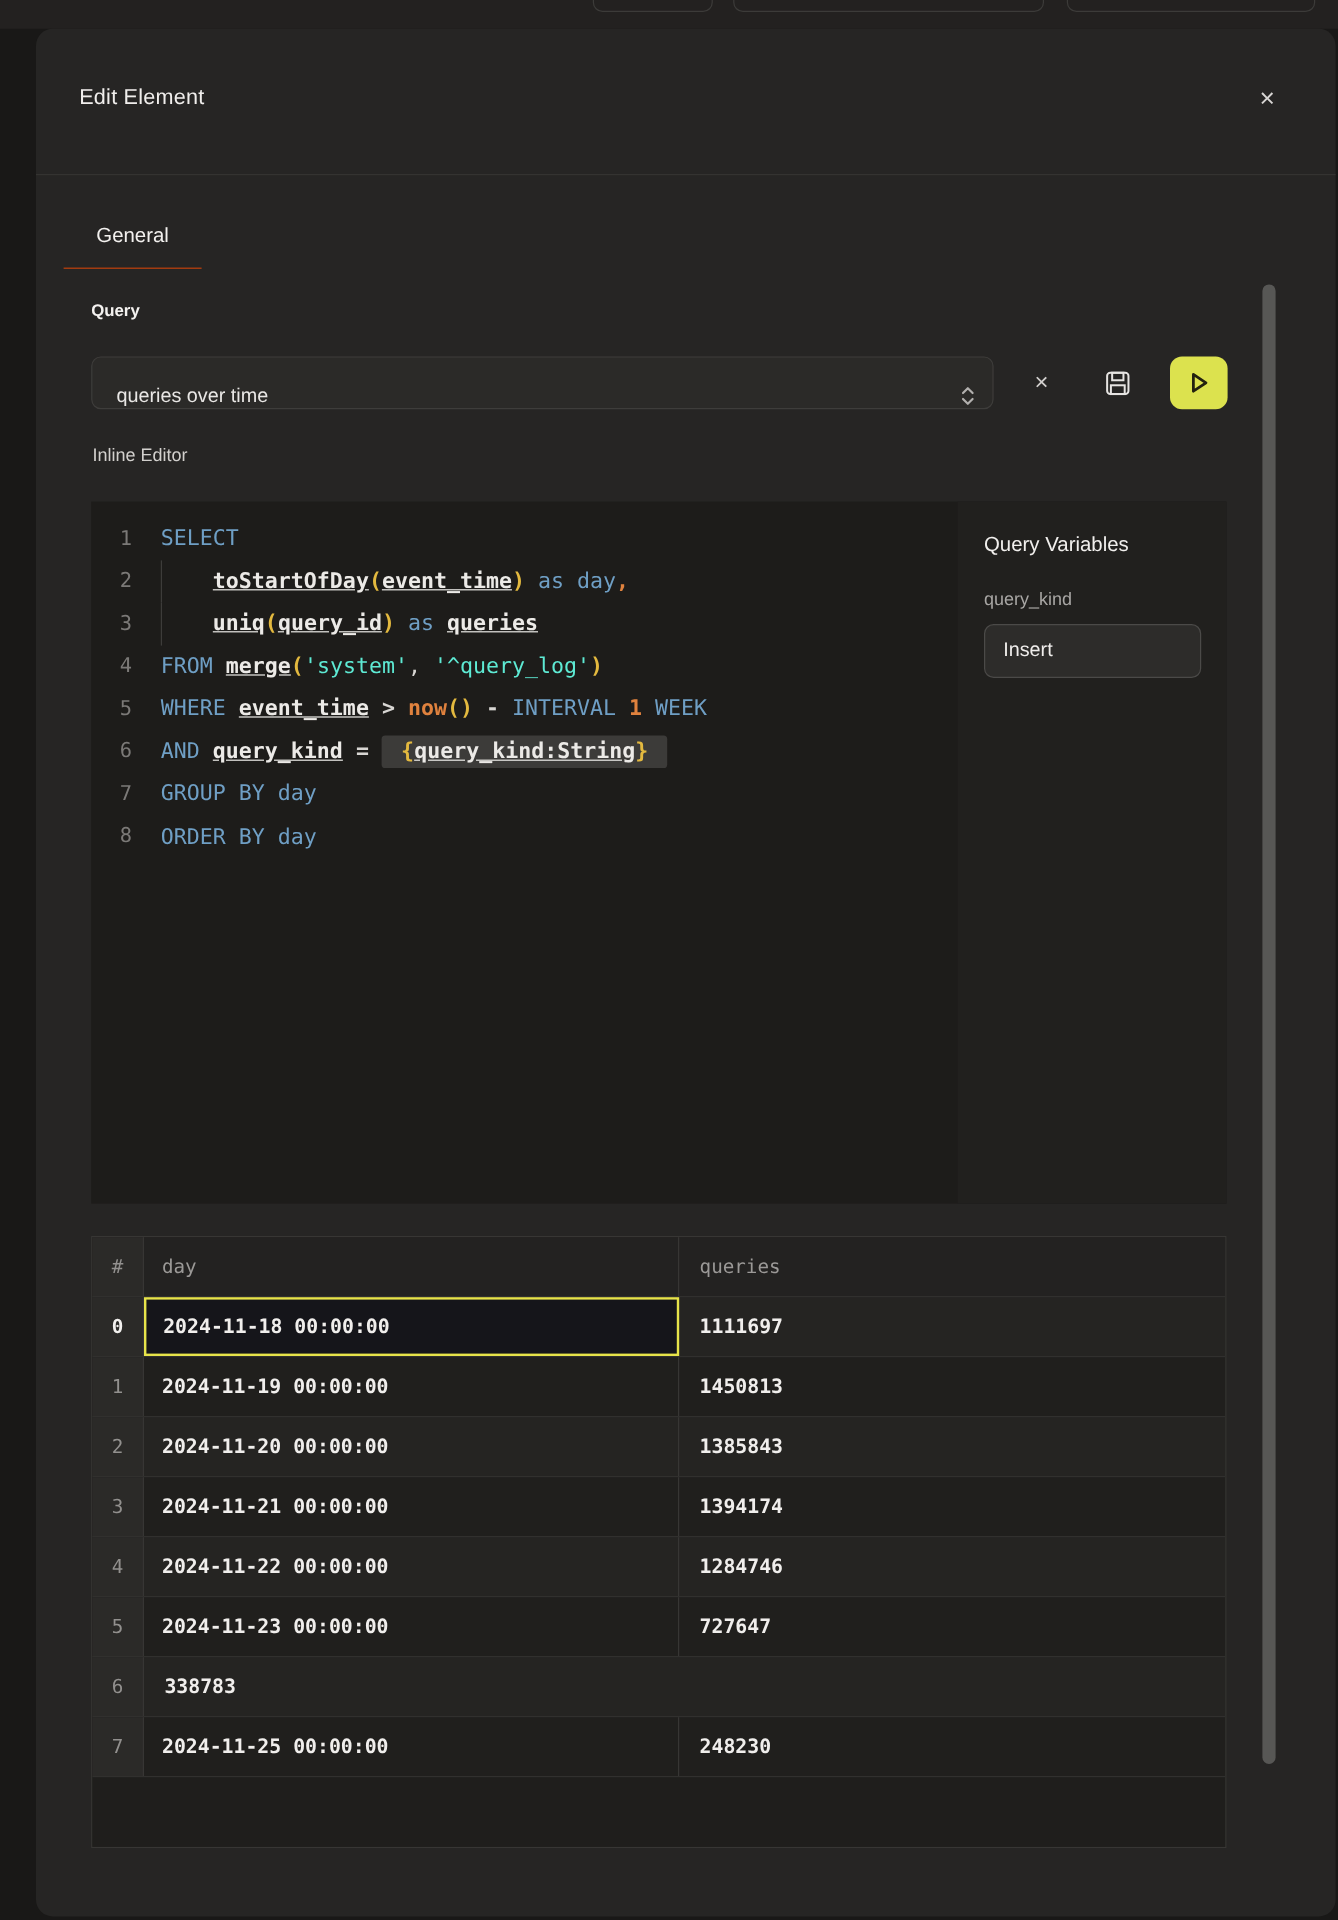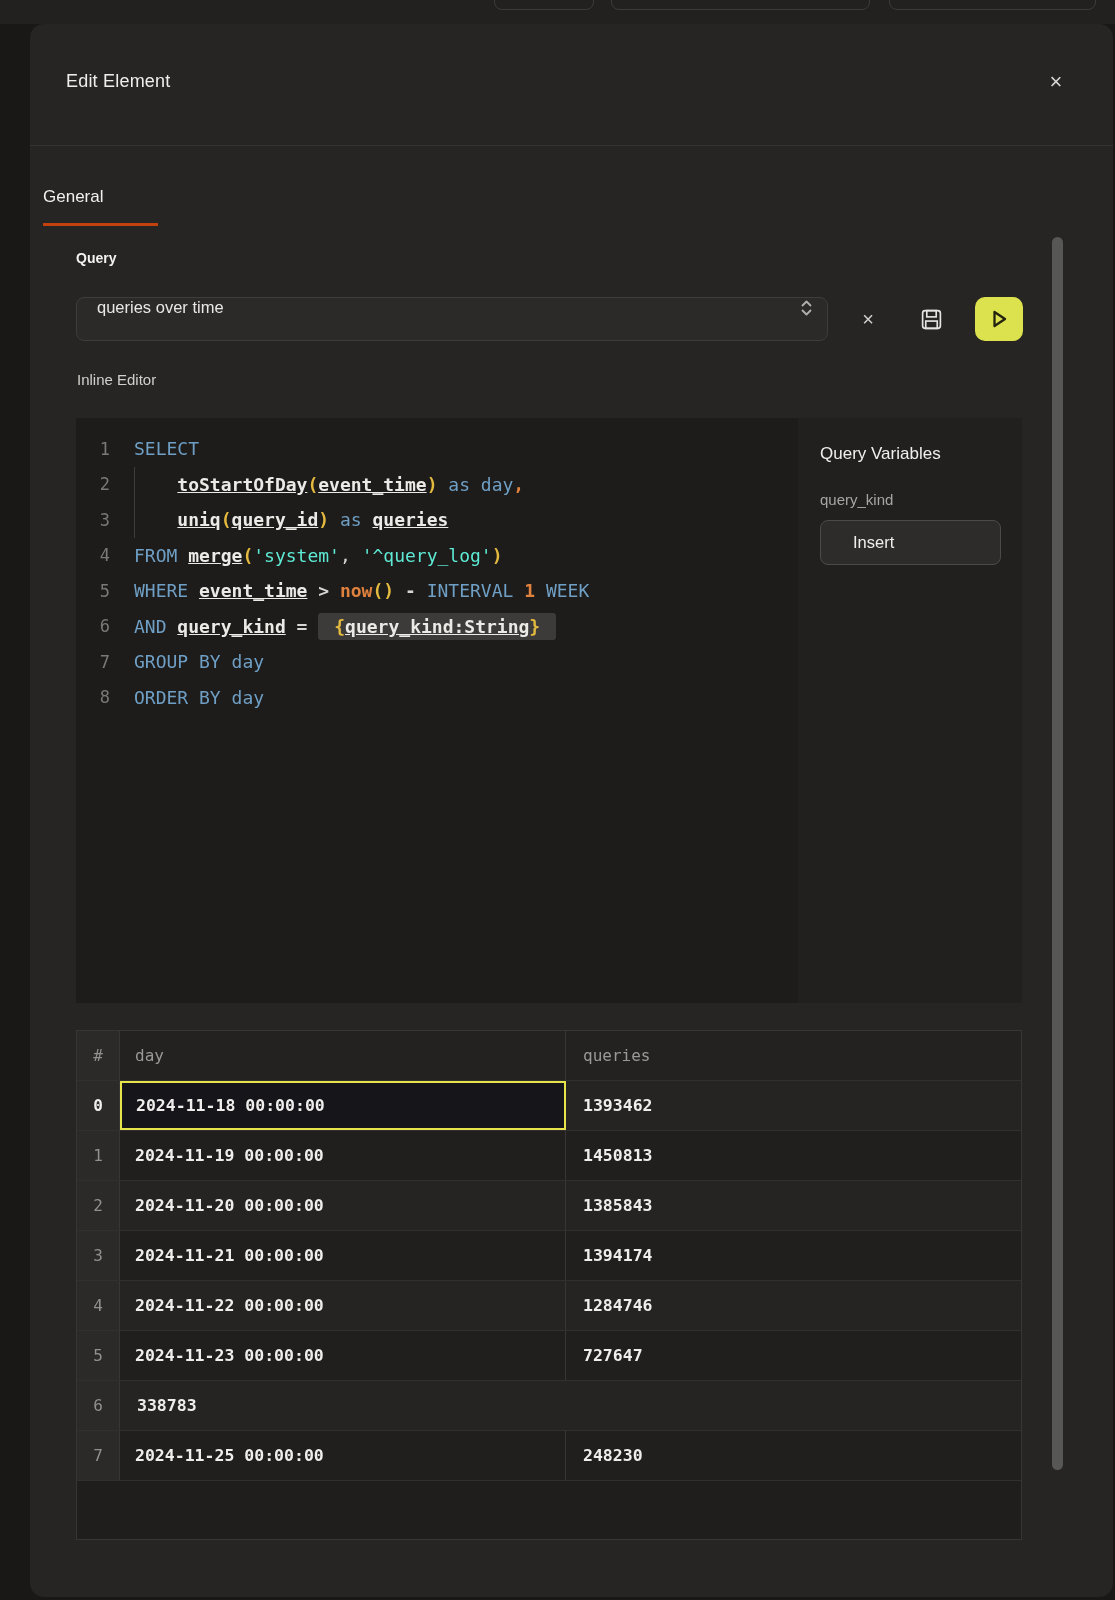--- a/index.html
+++ b/index.html
@@ -14,28 +14,28 @@
   
   .modal{
     position:absolute;left:30px;top:24px;width:1083px;height:1573px;
     background:#262524;border-radius:14px;
   }
   .modal-title{position:absolute;left:36px;top:47px;font-size:18px;font-weight:500;color:#f0eeec;letter-spacing:.2px;}
   .modal-close{position:absolute;left:1012px;top:44px;width:28px;height:28px;display:flex;align-items:center;justify-content:center;
     color:#d8d6d4;font-size:22px;font-weight:300;cursor:pointer;line-height:1;}
   .header-divider{position:absolute;left:0;top:121px;width:100%;height:1px;background:#343331;}
   
-  .tab{position:absolute;left:13px;top:163px;width:115px;text-align:left;color:#f2f0ee;font-size:17px;
-    padding-bottom:16px;border-bottom:3px solid #c2410c;cursor:pointer;}
+  .tab{position:absolute;left:23px;top:163px;width:115px;text-align:center;color:#f2f0ee;font-size:17px;
+    padding-bottom:16px;border-bottom:1px solid #c2410c;cursor:pointer;}
   
   .query-heading{position:absolute;left:46px;top:226px;font-size:14px;font-weight:700;color:#f4f2f0;}
   .query-select{
     position:absolute;left:46px;top:273px;width:752px;height:44px;box-sizing:border-box;
     background:#2b2a28;border:1px solid #3e3d3b;border-radius:8px;
-    display:flex;align-items:flex-start;padding:0 14px 0 20px;cursor:pointer;
+    display:flex;align-items:flex-end;padding:0 14px 0 20px;cursor:pointer;
   }
   .query-select .value{flex:1;font-size:16.5px;color:#e9e7e5;}
   .clear-btn{position:absolute;left:822px;top:281px;width:32px;height:28px;display:flex;align-items:center;justify-content:center;
     color:#d2d0ce;font-size:20px;cursor:pointer;line-height:1;}
   .save-btn{position:absolute;left:886px;top:281px;width:30px;height:28px;display:flex;align-items:center;justify-content:center;cursor:pointer;}
   .play-btn{
     position:absolute;left:945px;top:273px;width:48px;height:44px;border-radius:10px;
     background:#dce24e;display:flex;align-items:center;justify-content:center;cursor:pointer;
   }
   .inline-label{position:absolute;left:47px;top:347px;font-size:15px;font-weight:500;color:#d2d0cd;}
@@ -54,21 +54,21 @@
   .tok-num{color:#e0823e;font-weight:700;}
   .tok-op{color:#d8d6d3;font-weight:700;}
   .tok-pl{color:#d8d6d3;}
   .chip{background:#3c3b39;border-radius:3px;padding:3px 16px;}
   .vars-pane{width:224px;height:100%;background:#21201e;box-sizing:border-box;padding:26px 21px 0 22px;}
   .vars-title{font-size:17px;font-weight:500;color:#f1efed;}
   .var-name{margin-top:27px;font-size:15px;color:#a8a6a4;}
   .insert-btn{
     margin-top:12px;height:45px;box-sizing:border-box;width:100%;
     background:#2d2c2a;border:1px solid #4b4a48;border-radius:8px;
-    display:flex;align-items:center;padding-left:32px;
+    display:flex;align-items:center;padding-left:15px;
     font-size:16.5px;color:#f0eeec;cursor:pointer;
   }
   
   .results{position:absolute;left:46px;top:1006px;width:946px;box-sizing:border-box;
     border:1px solid #373634;font-family:"DejaVu Sans Mono",monospace;}
   .t-head{display:flex;height:49px;background:#232221;color:#9b9997;font-size:16px;}
   .t-head .h-idx{background:#2b2a28;}
   .t-row{display:flex;height:49px;border-top:1px solid #31302e;color:#f0eeec;font-size:16.5px;font-weight:700;background:#252422;}
   .t-row.odd{background:#201f1d;}
   .c-idx{flex:0 0 43px;display:flex;align-items:center;justify-content:center;box-sizing:border-box;
@@ -175,21 +175,21 @@
   <div class="results">
     <div class="t-head">
       <div class="c-idx h-idx">#</div>
       <div class="c-day">day</div>
       <div class="c-queries">queries</div>
     </div>
     <div id="table-rows">
         <div class="t-row">
           <div class="c-idx sel">0</div>
           <div class="c-day selected">2024-11-18 00:00:00</div>
-          <div class="c-queries">1393462</div>
+          <div class="c-queries">1111697</div>
         </div>
         <div class="t-row odd">
           <div class="c-idx">1</div>
           <div class="c-day">2024-11-19 00:00:00</div>
           <div class="c-queries">1450813</div>
         </div>
         <div class="t-row">
           <div class="c-idx">2</div>
           <div class="c-day">2024-11-20 00:00:00</div>
           <div class="c-queries">1385843</div>

